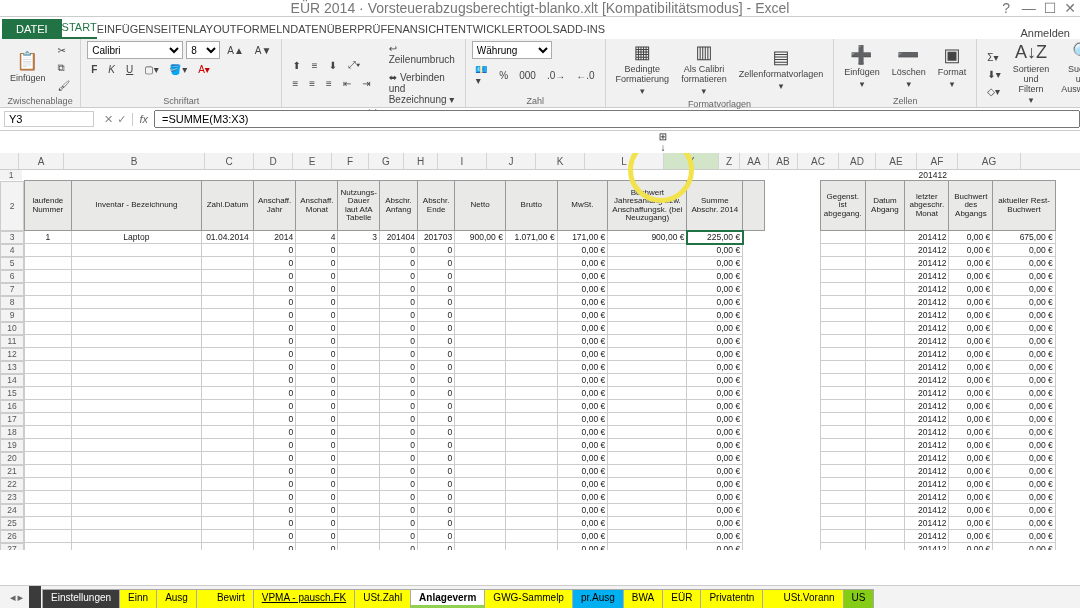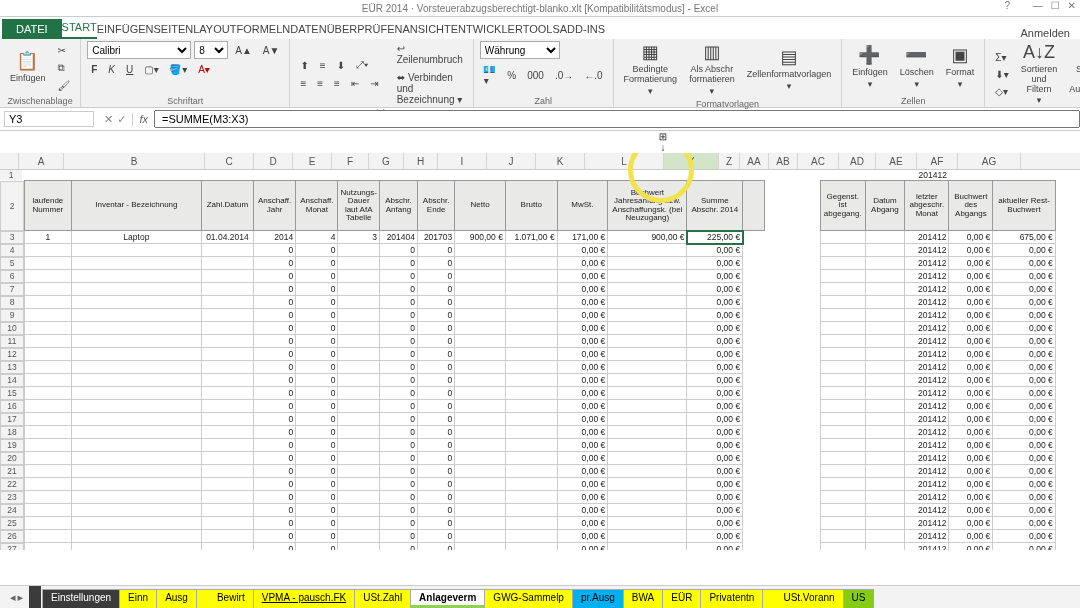--- a/index.html
+++ b/index.html
@@ -1,16 +1,16 @@
 <!DOCTYPE html>
 <html><head>
 <meta charset="utf-8">
 <style>
 html,body{margin:0;padding:0;font-family:"Segoe UI",Tahoma,sans-serif;font-size:11px;background:#fff;width:1080px;height:608px;overflow:hidden;color:#222}
-.titlebar{height:16px;background:#fff;border-bottom:1px solid #ccc;display:flex;align-items:center;justify-content:center;color:#777;font-size:10px}
+.titlebar{height:16px;background:#fff;border-bottom:1px solid #ccc;display:flex;align-items:center;justify-content:center;color:#777;font-size:14px}
 .titlebar .wctrls{position:absolute;right:4px;top:0;display:flex;gap:8px}
 .titlebar .help{position:absolute;right:70px;top:0}
 
 .ribbon-tabs{height:22px;background:#fff;display:flex;align-items:flex-end;font-size:11px;color:#444}
 .ribbon-tabs .filetab{background:#217346;color:#fff;padding:4px 14px;margin-left:2px}
 .ribbon-tabs .tab{padding:4px 0;cursor:pointer}
 .ribbon-tabs .tab.active{color:#217346;border-bottom:2px solid #217346;font-weight:400}
 .ribbon-tabs .signin{margin-left:auto;margin-right:10px;color:#444;font-size:11px}
 
 .ribbon{height:68px;background:#f1f1f1;border-bottom:1px solid #ccc;display:flex}
@@ -100,21 +100,21 @@
         <span class="btn">⧉</span>
         <span class="btn">🖌</span>
       </div>
     </div>
     <div class="grp-label">Zwischenablage</div>
   </div>
 
   <div class="grp">
     <div class="grp-body" style="flex-direction:column;align-items:flex-start;gap:3px">
       <div class="row">
-        <select class="fsel" style="width:104px"><option>Calibri</option></select>
+        <select class="fsel" style="width:96px"><option>Calibri</option></select>
         <select class="fsel" style="width:34px"><option>8</option></select>
         <span class="btn">A▲</span>
         <span class="btn">A▼</span>
       </div>
       <div class="row">
         <span class="btn" style="font-weight:bold">F</span>
         <span class="btn" style="font-style:italic">K</span>
         <span class="btn" style="text-decoration:underline">U</span>
         <span class="btn">▢▾</span>
         <span class="btn">🪣▾</span>
@@ -159,21 +159,21 @@
         <span class="btn">.0→</span>
         <span class="btn">←.0</span>
       </div>
     </div>
     <div class="grp-label">Zahl</div>
   </div>
 
   <div class="grp">
     <div class="grp-body">
       <div class="bigbtn"><span class="ic">▦</span><span>Bedingte Formatierung</span>▾</div>
-      <div class="bigbtn"><span class="ic">▥</span><span>Als Abschr formatieren</span>▾</div>
+      <div class="bigbtn"><span class="ic">▥</span><span>Als Calibri formatieren</span>▾</div>
       <div class="bigbtn"><span class="ic">▤</span><span>Zellenformatvorlagen</span>▾</div>
     </div>
     <div class="grp-label">Formatvorlagen</div>
   </div>
 
   <div class="grp">
     <div class="grp-body">
       <div class="bigbtn"><span class="ic">➕</span><span>Einfügen</span>▾</div>
       <div class="bigbtn"><span class="ic">➖</span><span>Löschen</span>▾</div>
       <div class="bigbtn"><span class="ic">▣</span><span>Format</span>▾</div>

